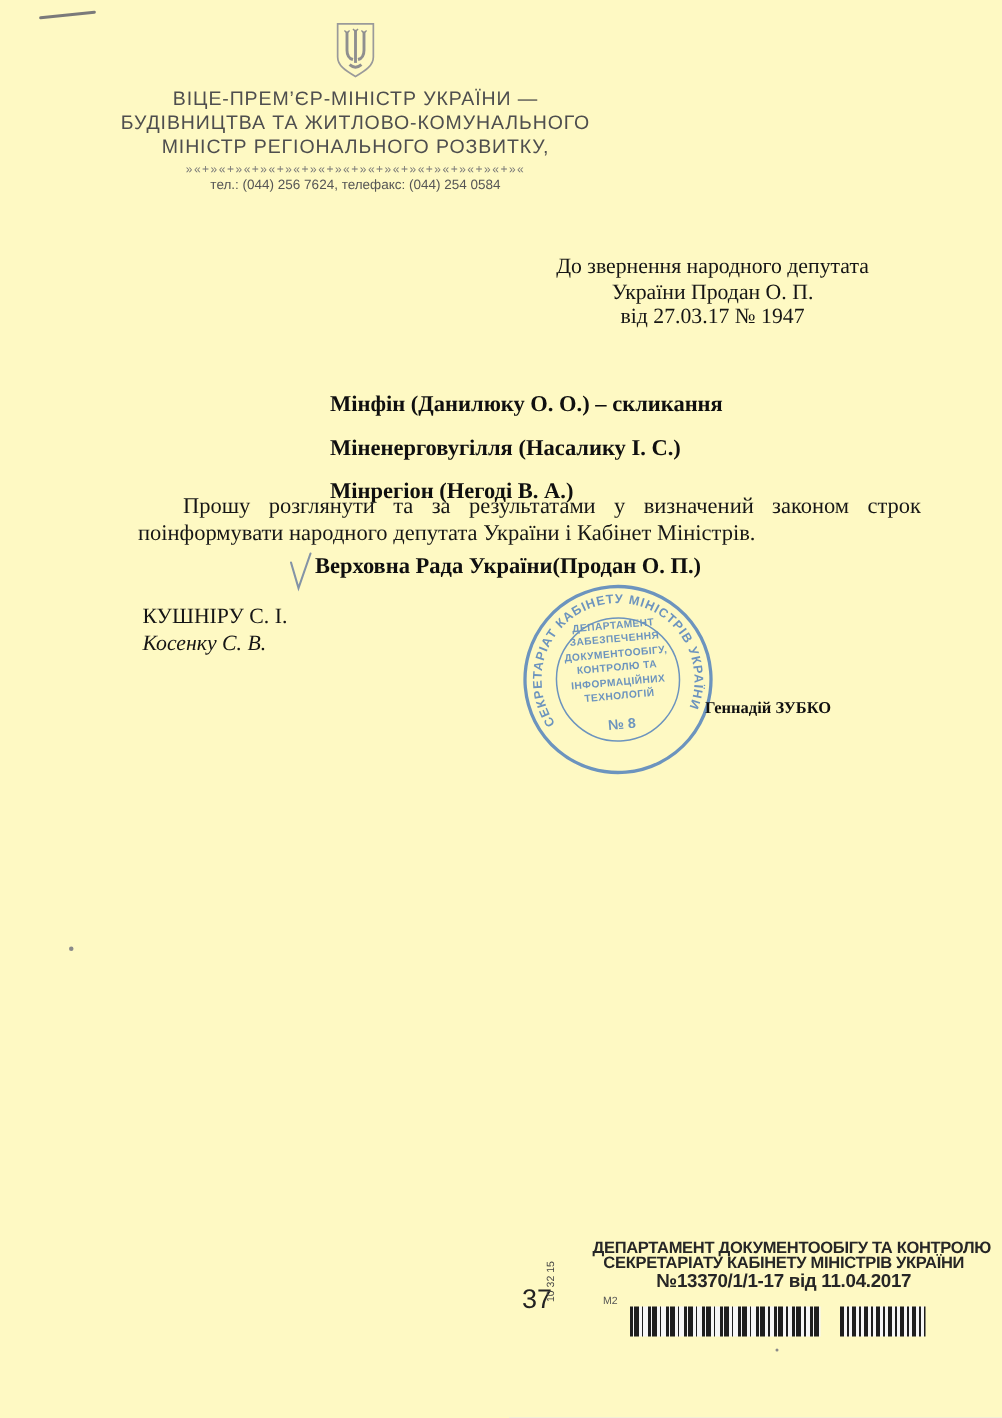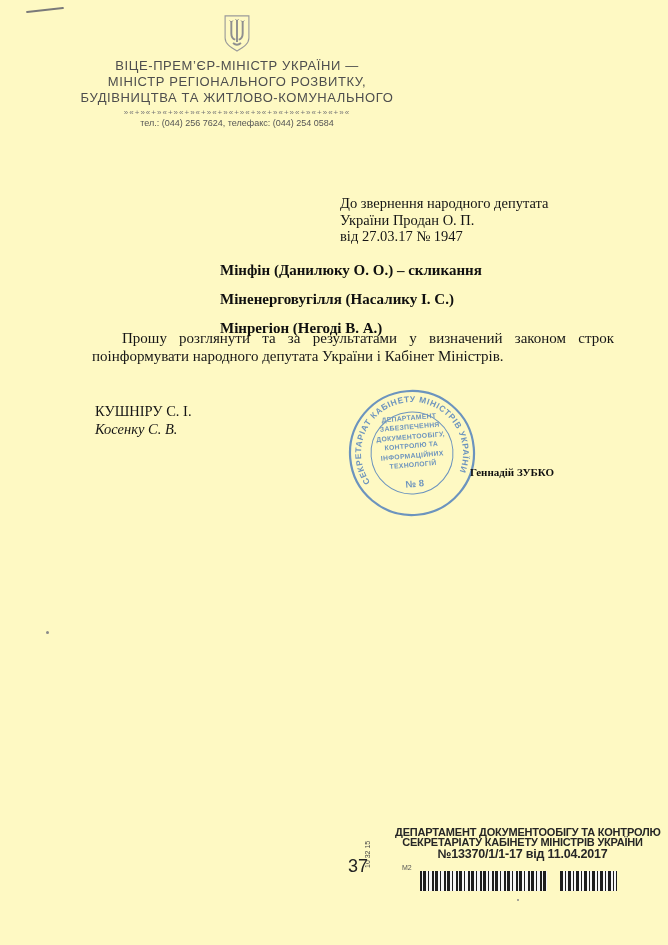--- a/index.html
+++ b/index.html
@@ -13,21 +13,21 @@
   .speck{position:absolute;width:3px;height:3px;background:#8a8a8a;border-radius:50%;}
 
   
   .letterhead{position:absolute;left:37px;top:14px;width:400px;text-align:center;color:#4d4d4d;font-family:"Liberation Sans", sans-serif;}
   .emblem{display:block;margin:0 auto 4px auto;}
   .org-line{font-size:13px;line-height:16px;letter-spacing:0.6px;color:#4e4e4e;}
   .hdr-divider{font-size:8px;line-height:10px;color:#777;letter-spacing:1px;margin-top:2px;}
   .addr{font-size:9px;line-height:10.5px;color:#555;}
 
   
-  .reference{position:absolute;left:340px;top:170px;width:270px;text-align:left;font-size:14.5px;line-height:16.5px;color:#151515;margin-top:25px;}
+  .reference{position:absolute;left:340px;top:170px;width:270px;text-align:center;font-size:14.5px;line-height:16.5px;color:#151515;}
 
   
   .recipients{position:absolute;left:220px;top:258px;}
   .recipient{font-weight:bold;font-size:15px;line-height:24px;color:#0f0f0f;margin-bottom:5px;}
 
   
   .body-par{
     position:absolute;left:92px;top:330px;width:522px;margin:0;
     font-size:15px;line-height:17.5px;text-align:justify;text-indent:30px;color:#161616;
   }
@@ -81,40 +81,46 @@
         <path d="M30 10 V49"></path>
         <path d="M23 51 Q30 57 37 51"></path>
       </g>
       <g stroke="#8f8f8f" stroke-width="1.6" fill="none">
         <path d="M17 11 L20 14 L23 11"></path>
         <path d="M37 11 L40 14 L43 11"></path>
         <path d="M27 9 L30 12 L33 9"></path>
       </g>
     </svg>
     <div class="org-line">ВІЦЕ-ПРЕМ’ЄР-МІНІСТР УКРАЇНИ —</div>
+    <div class="org-line">БУДІВНИЦТВА ТА ЖИТЛОВО-КОМУНАЛЬНОГО</div>
     <div class="org-line">МІНІСТР РЕГІОНАЛЬНОГО РОЗВИТКУ,</div>
-    <div class="org-line">БУДІВНИЦТВА ТА ЖИТЛОВО-КОМУНАЛЬНОГО</div>
     <div class="hdr-divider">»«+»«+»«+»«+»«+»«+»«+»«+»«+»«+»«+»«+»«+»«</div>
     <div class="addr">тел.: (044) 256 7624, телефакс: (044) 254 0584</div>
   </div>
 
   <div class="reference">
     <div>До звернення народного депутата</div>
     <div>України Продан О. П.</div>
     <div>від 27.03.17 № 1947</div>
   </div>
 
   <div class="recipients">
     <div class="recipient">Мінфін (Данилюку О. О.) – скликання</div>
     <div class="recipient">Міненерговугілля (Насалику І. С.)</div>
     <div class="recipient">Мінрегіон (Негоді В. А.)</div>
   </div>
 
   <p class="body-par">Прошу розглянути та за результатами у визначений законом строк поінформувати народного депутата України і Кабінет Міністрів.</p>
 
+  <div class="cc-line">
+    <svg class="check-icon" width="18" height="28" viewBox="0 0 18 28">
+      <path d="M3 8 L8 25 L16 2" stroke="#8494a6" stroke-width="1.4" fill="none" stroke-linecap="round"></path>
+    </svg>
+    <span>Верховна Рада України(Продан О. П.)</span>
+  </div>
 
   <div class="executor-1">КУШНІРУ С. І.</div>
   <div class="executor-2">Косенку С. В.</div>
 
   <div class="seal">
     <svg width="128" height="128" viewBox="0 0 128 128">
       <circle cx="64" cy="64" r="62" fill="none" stroke="#4d7ebd" stroke-width="2.2"></circle>
       <circle cx="64" cy="64" r="41" fill="none" stroke="#4d7ebd" stroke-width="1"></circle>
       <defs>
         <path id="sealArc" d="M19.8 89.5 A 51 51 0 1 1 108.2 89.5" fill="none"></path>

